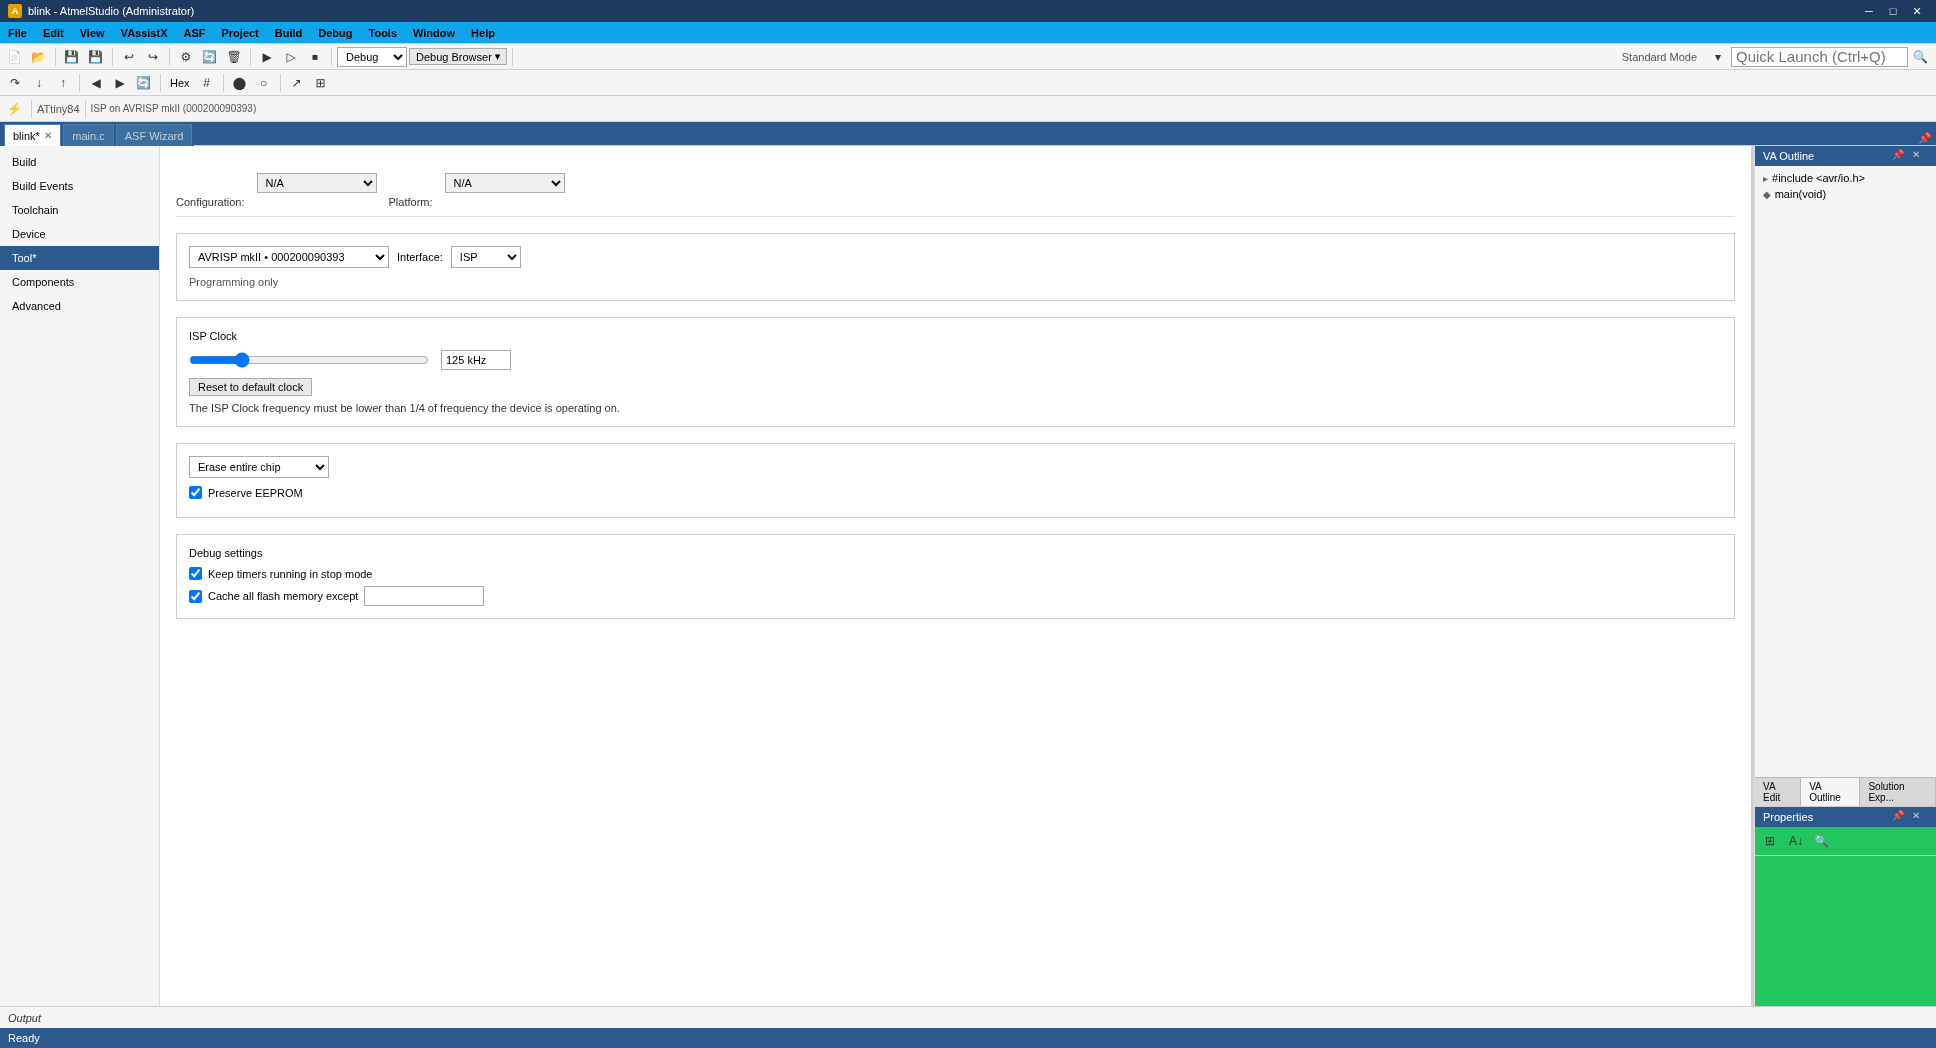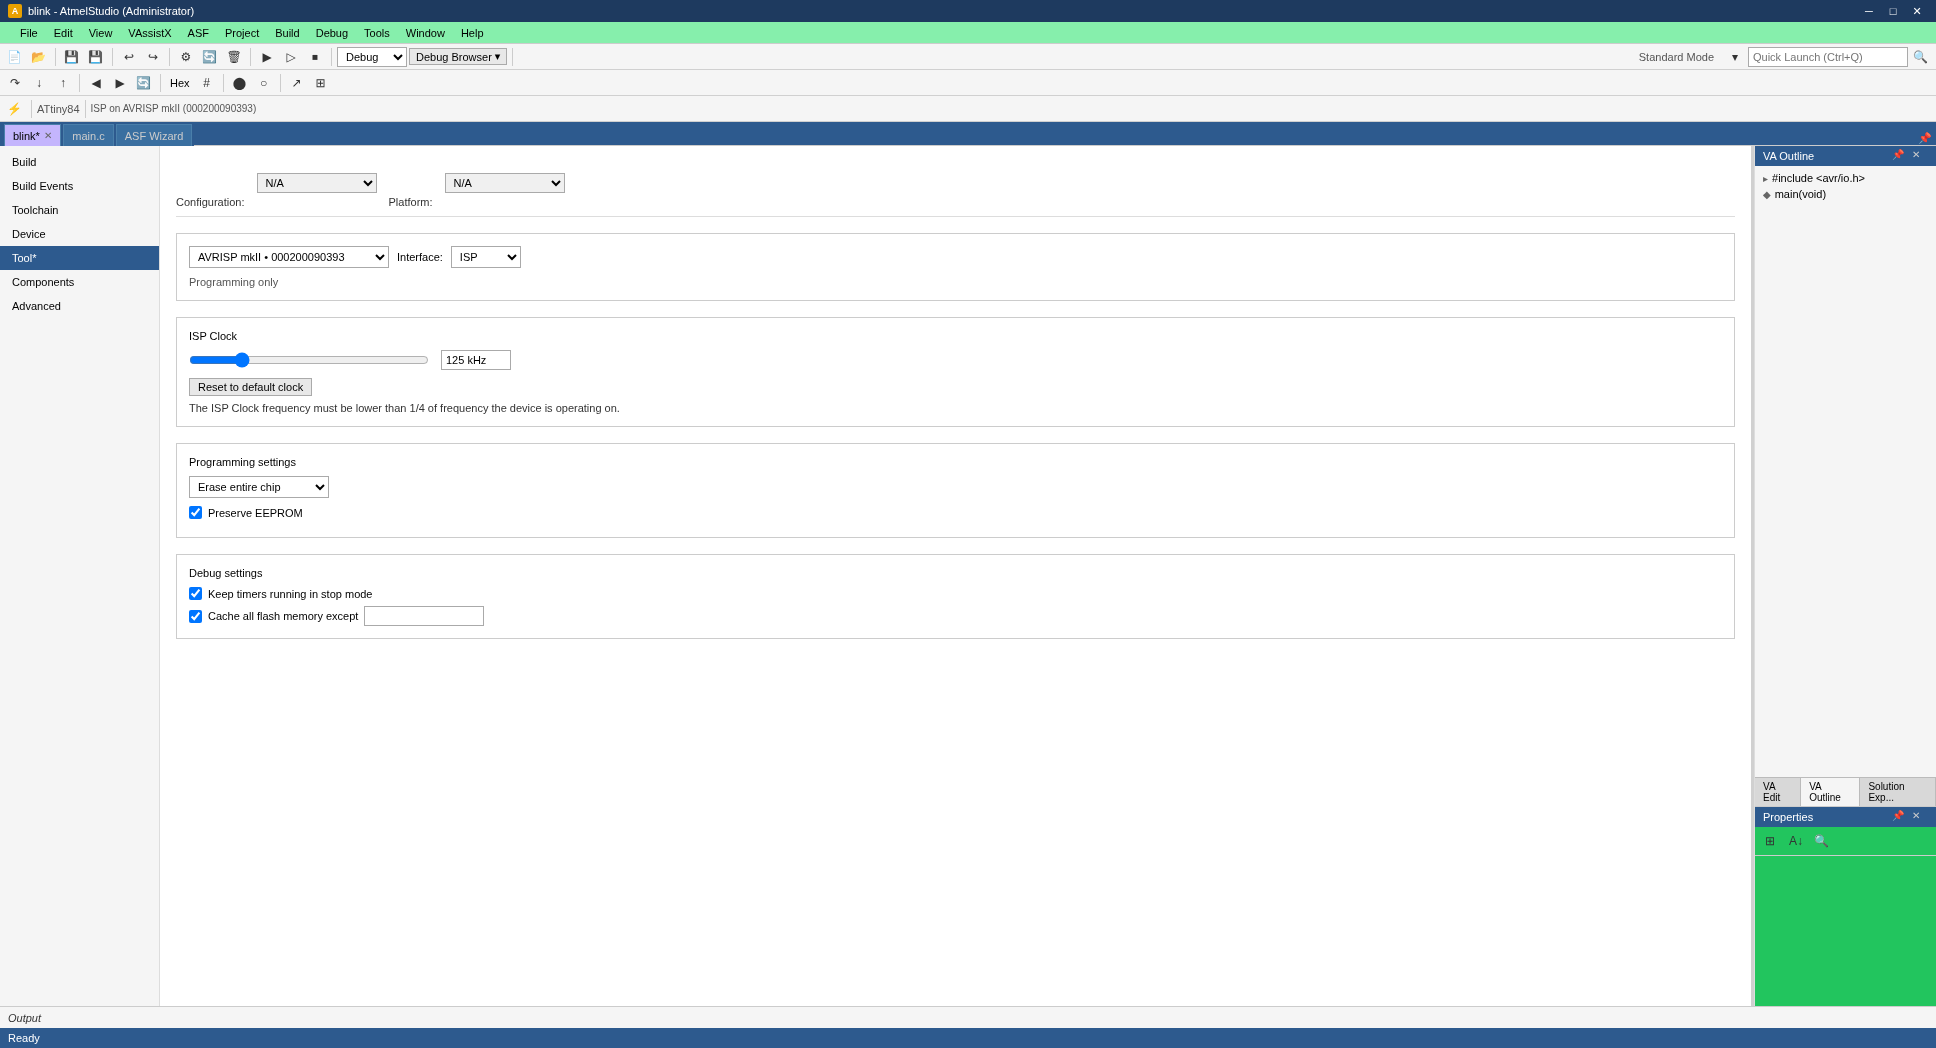--- a/index.html
+++ b/index.html
@@ -31,26 +31,27 @@
       background: transparent;
       border: none;
       color: white;
       cursor: pointer;
       font-size: 11px;
       display: flex; align-items: center; justify-content: center;
     }
 
     
     #menu-bar {
-      background: #86efac;
+      background: #0ea5e9;
       height: 22px;
       display: flex;
       align-items: center;
       border-bottom: 1px solid #ccc;
-      padding: 0 12px;
+      padding: 0 0;
+      font-weight: bold;
     }
     .menu-item {
       padding: 2px 8px;
       cursor: pointer;
       font-size: 11px;
       color: #000;
     }
 
     
     .toolbar-row {
@@ -107,21 +108,21 @@
       gap: 4px;
       cursor: pointer;
       font-size: 11px;
       color: #ccc;
       background: #3a6fa0;
       border: 1px solid #4a7faa;
       border-bottom: none;
       margin-right: 2px;
     }
     .tab.active {
-      background: #c4b5fd;
+      background: #ffffff;
       color: #000;
       margin-top: 24px;
     }
     .tab .close-x {
       font-size: 10px;
       color: #aaa;
       cursor: pointer;
     }
     .tab.active .close-x { color: #666; }
 
@@ -428,21 +429,21 @@
     <option>Debug</option>
   </select>
   <div class="debug-browser-combo">
     <span>Debug Browser</span>
     <span>▾</span>
   </div>
   <div class="tb-sep"></div>
   <div style="flex:1"></div>
   <span style="font-size:11px; color:#555; margin-right:8px;">Standard Mode</span>
   <button class="tb-btn">▾</button>
-  <input type="text" style="width: 160px; height: 20px; font-size: 11px; border: 1px solid rgb(170, 170, 170); padding: 0px 4px;" placeholder="Quick Launch (Ctrl+Q)">
+  <input type="text" style="width: 177px; height: 20px; font-size: 15px; border: 1px solid rgb(170, 170, 170); padding: 0px 4px;" placeholder="Quick Launch (Ctrl+Q)">
   <button class="tb-btn">🔍</button>
 </div>
 
 <div class="toolbar-row">
   <button class="tb-btn">↷</button>
   <button class="tb-btn">↓</button>
   <button class="tb-btn">↑</button>
   <div class="tb-sep"></div>
   <button class="tb-btn">◀</button>
   <button class="tb-btn">▶</button>
@@ -523,21 +524,20 @@
       <div class="isp-clock-label">ISP Clock</div>
       <div class="slider-row">
         <input type="range" class="isp-slider" min="0" max="100" value="20" style="">
         <input type="text" class="isp-clock-val" value="125 kHz" style="">
       </div>
       <button class="reset-btn">Reset to default clock</button>
       <div class="isp-info-text">The ISP Clock frequency must be lower than 1/4 of frequency the device is operating on.</div>
     </div>
 
     <div class="section-box">
-      <div class="section-title">Programming settings</div>
       <select class="prog-settings-combo">
         <option>Erase entire chip</option>
       </select>
       <div class="checkbox-row">
         <input type="checkbox" checked="" style="">
         <label>Preserve EEPROM</label>
       </div>
     </div>
 
     <div class="section-box">

